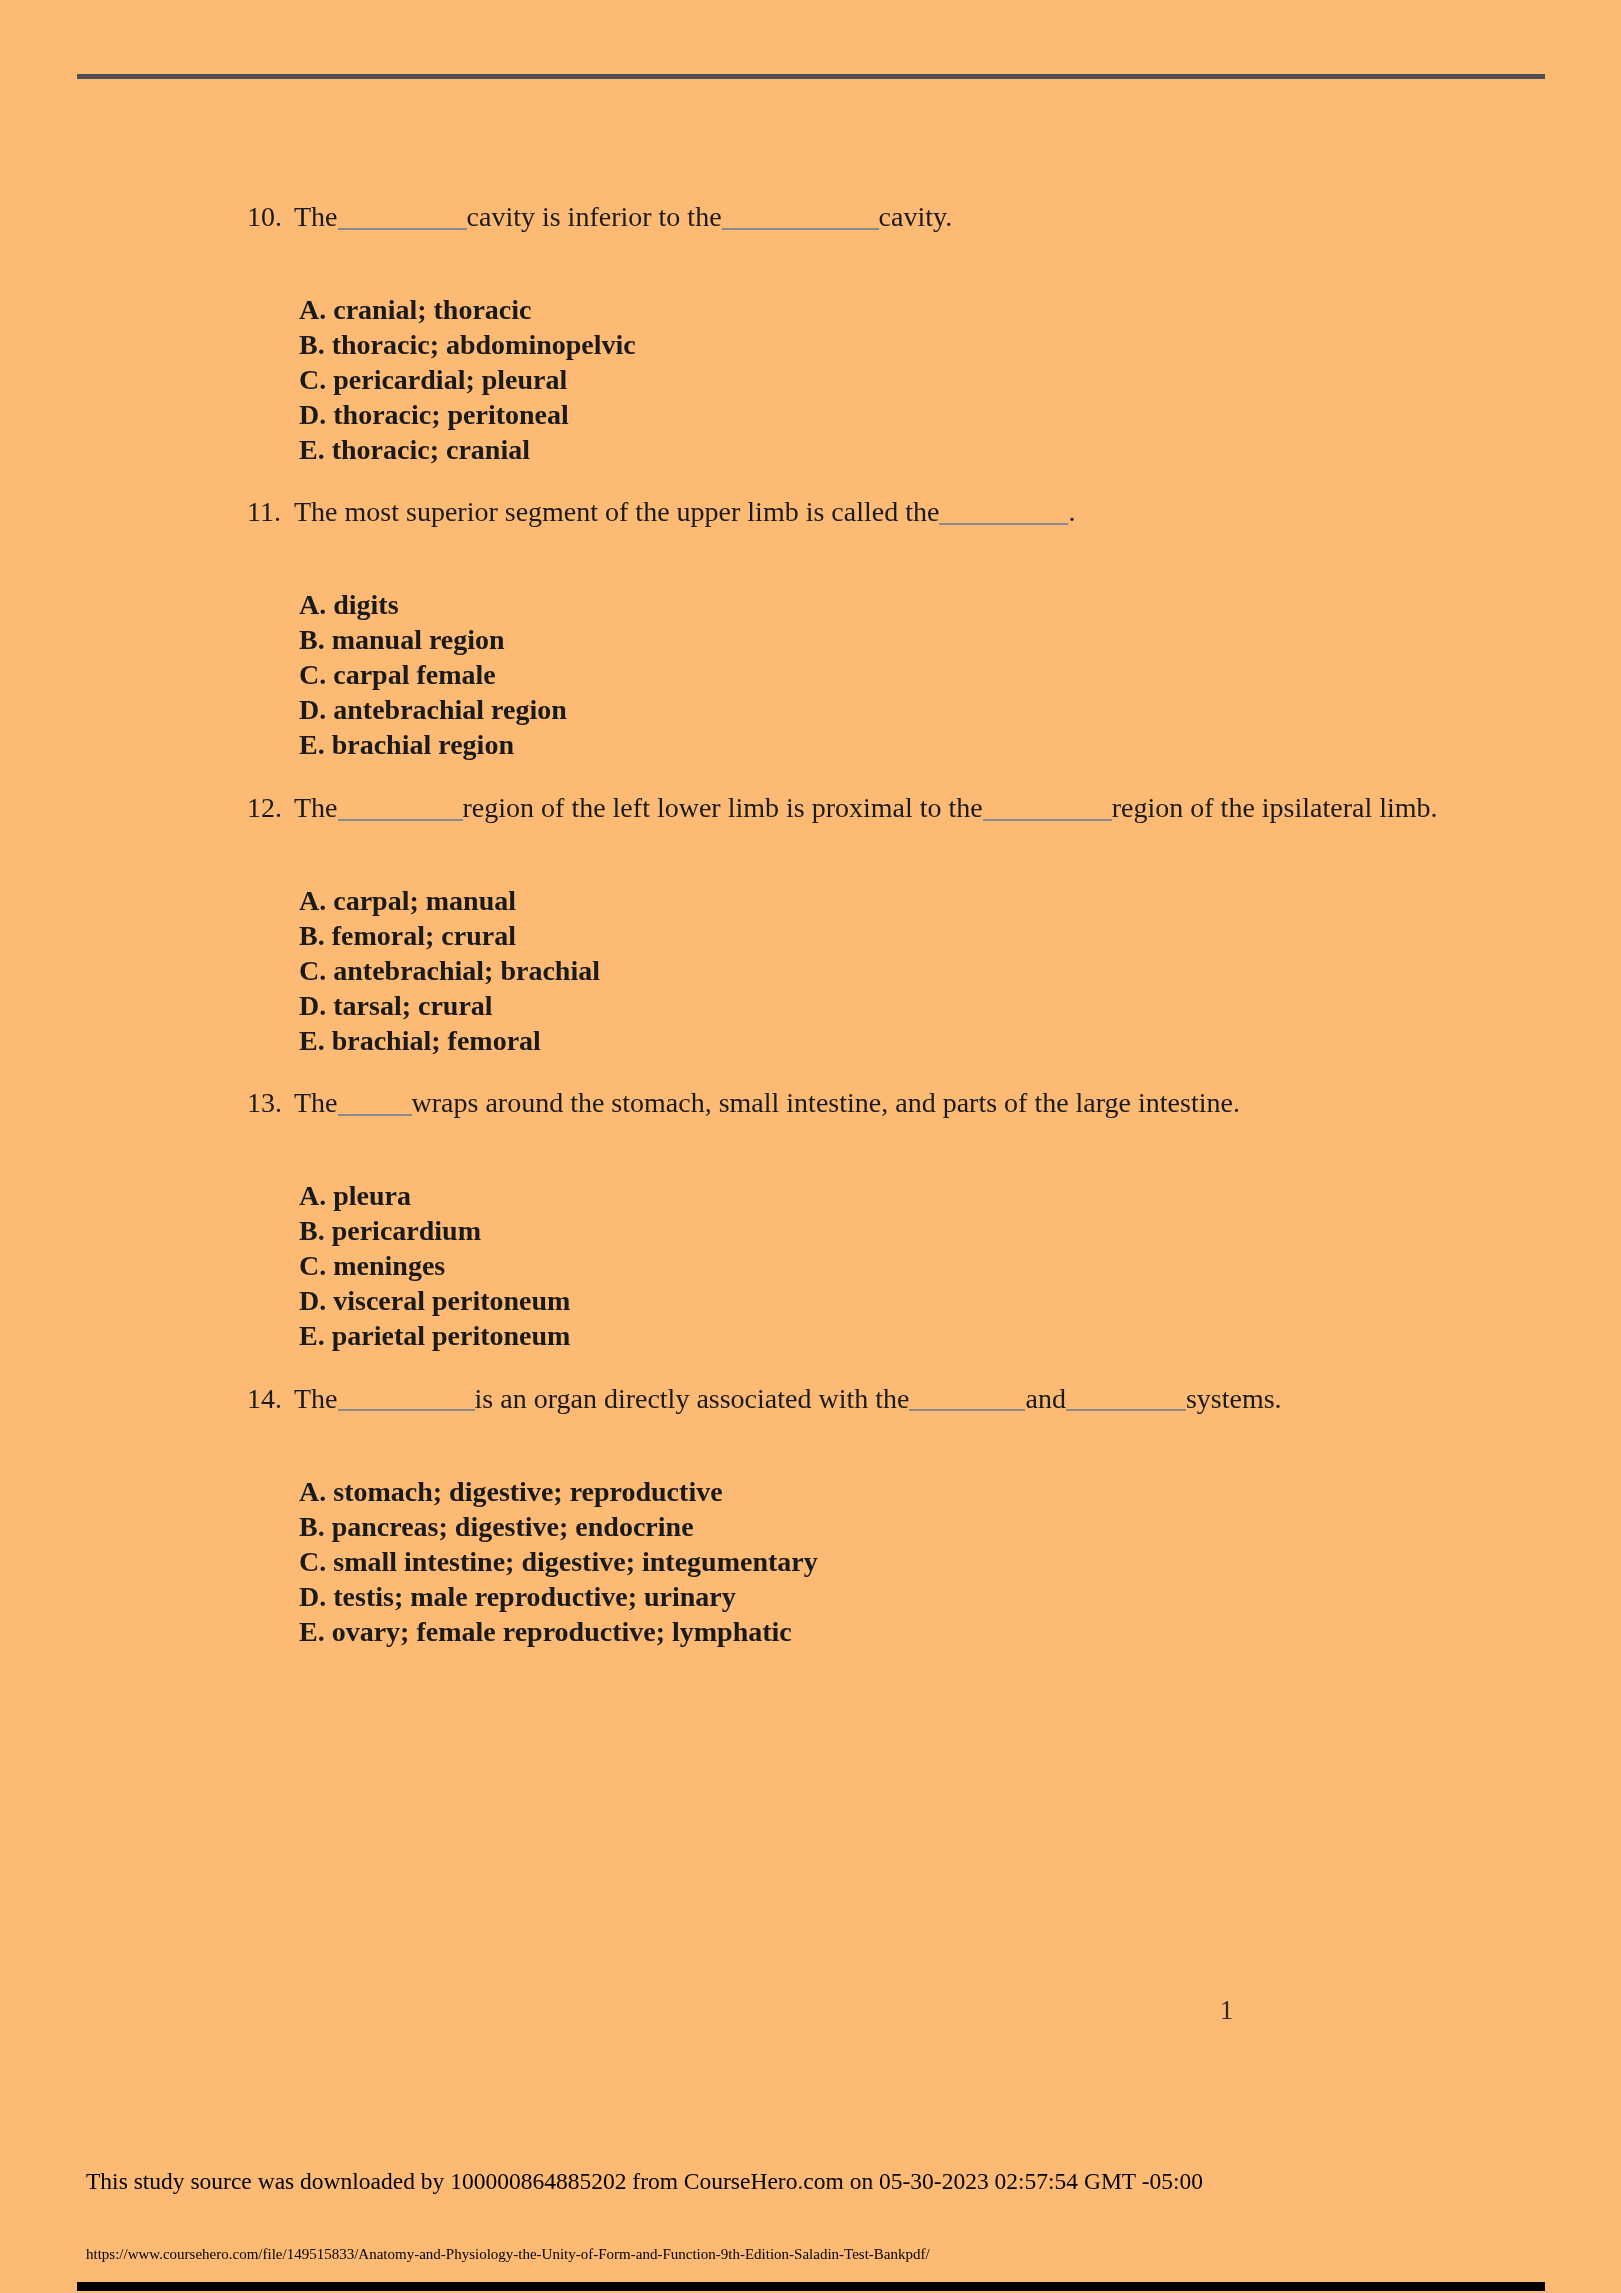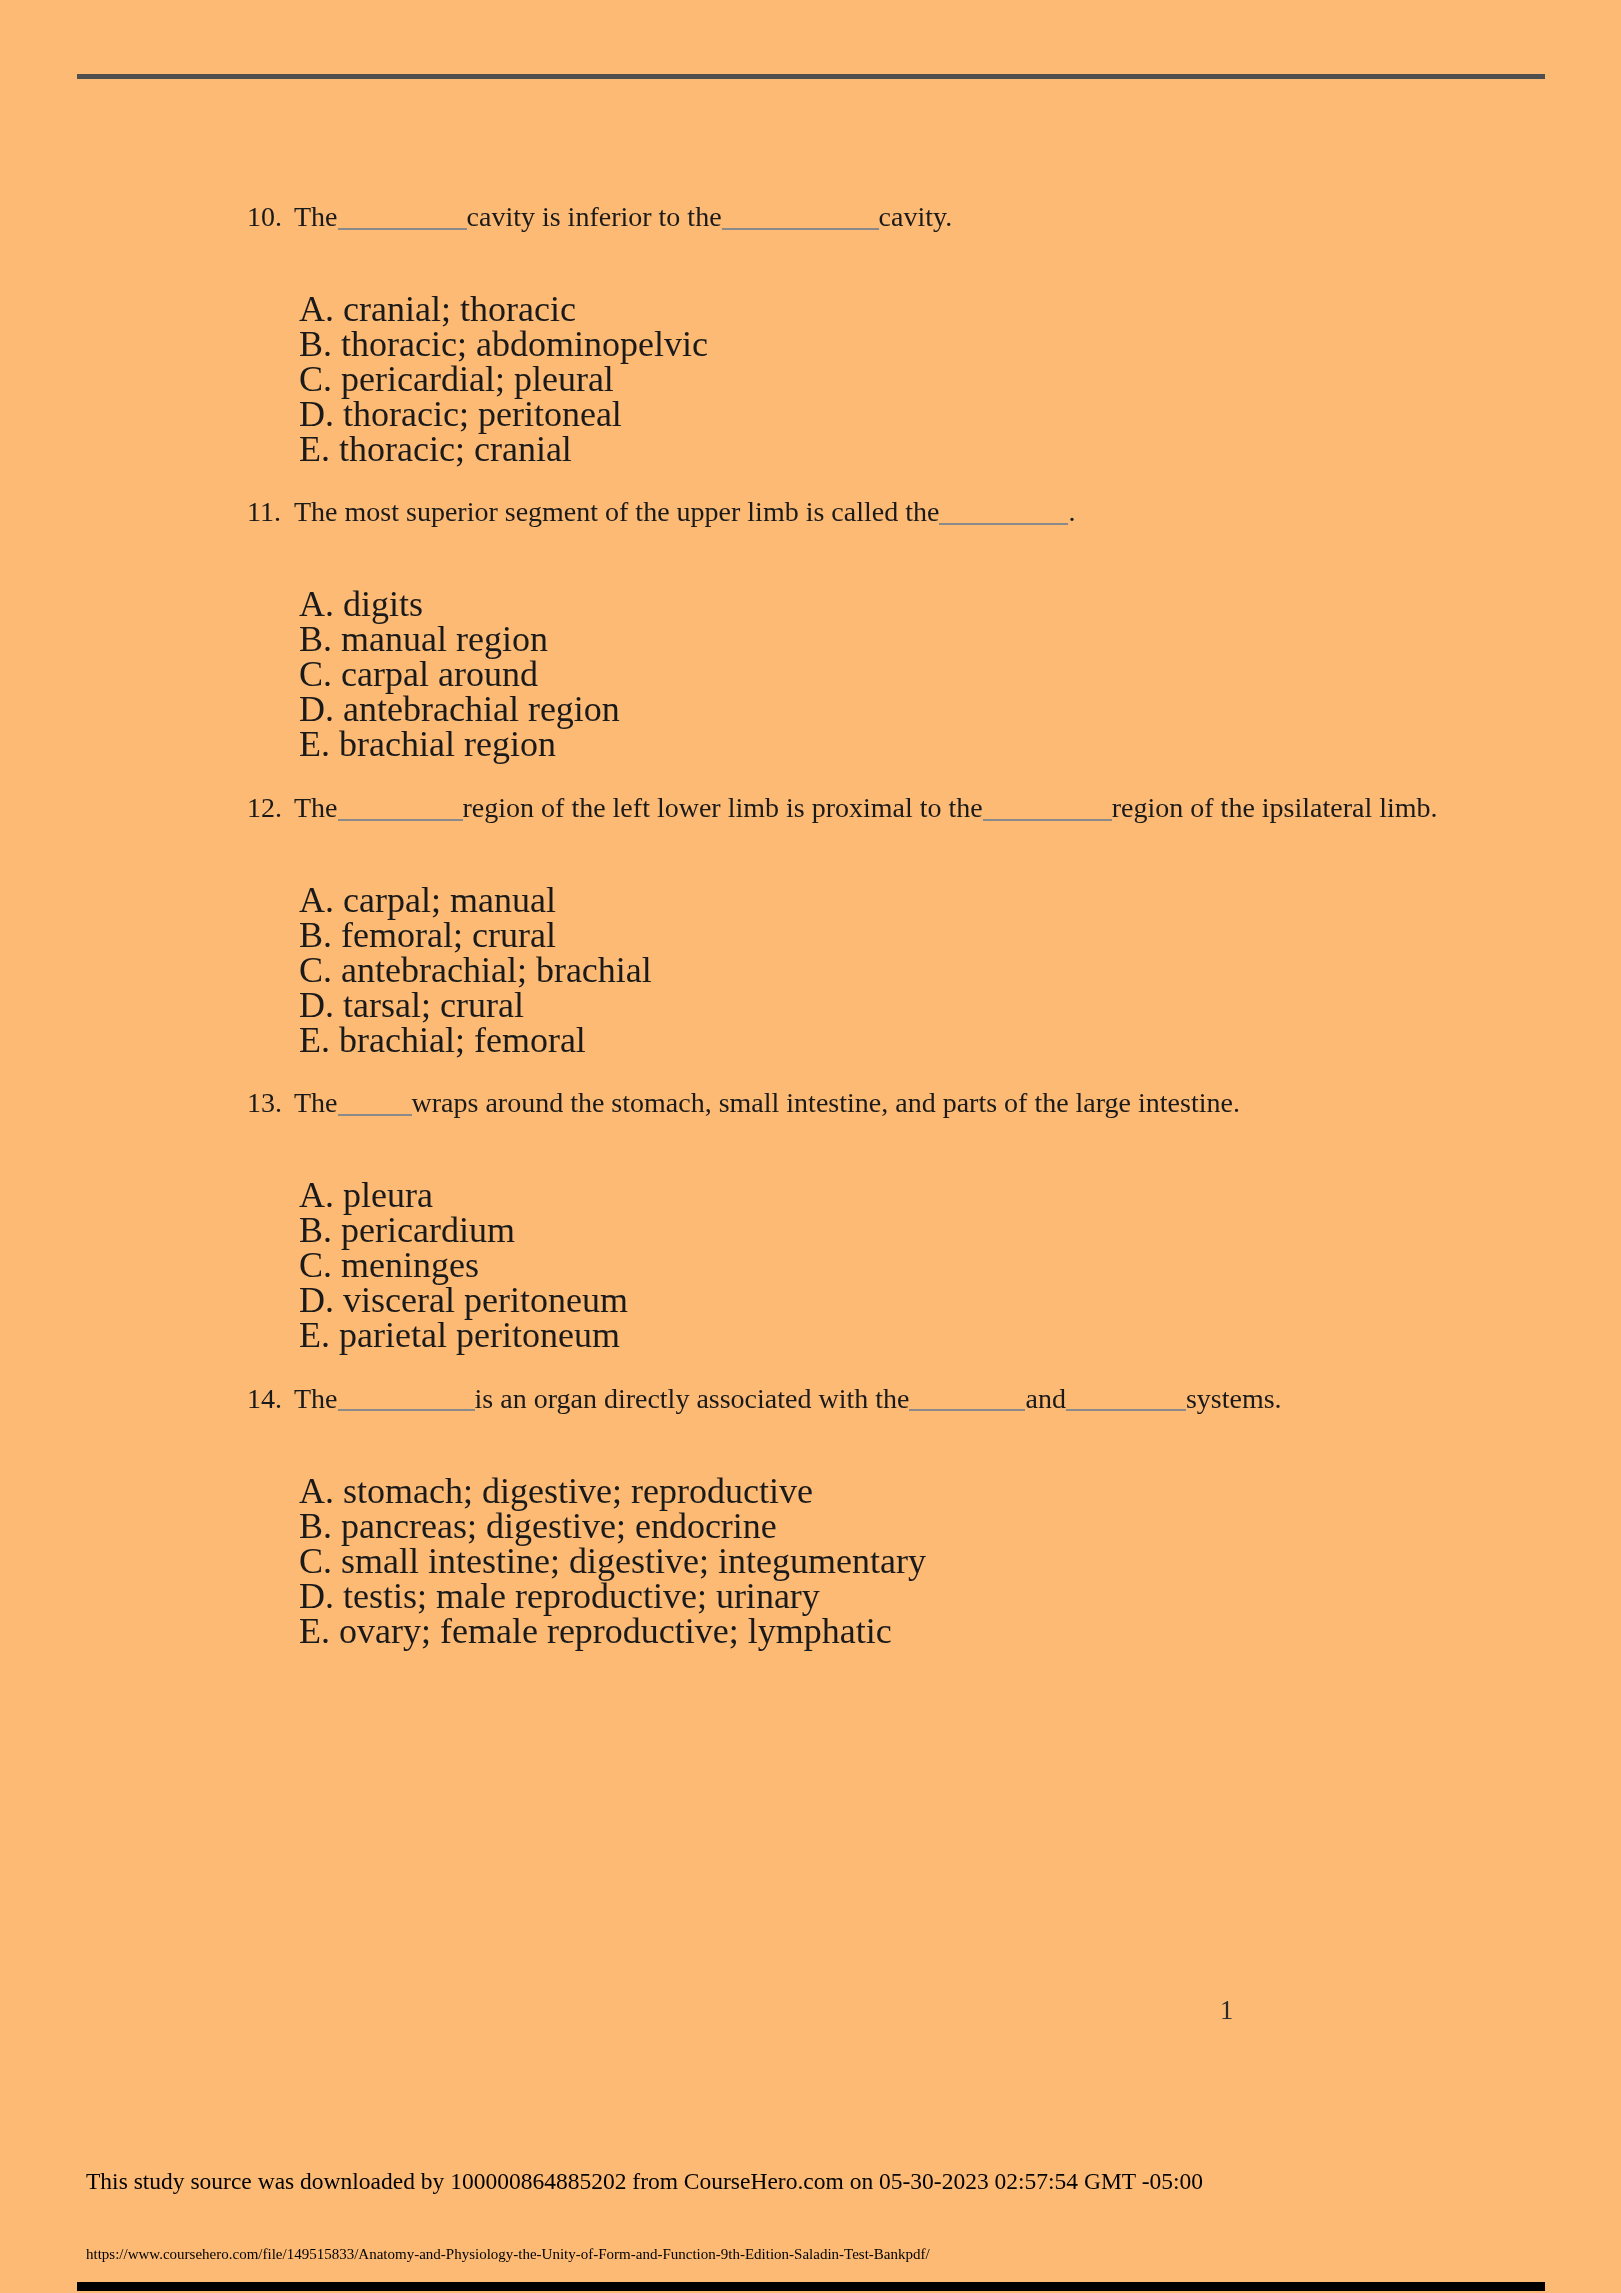--- a/index.html
+++ b/index.html
@@ -35,22 +35,23 @@
   }
   .blank {
     display: inline-block;
     height: 3.9px;
     border-bottom: 2px solid #8a8a8a;
     vertical-align: -3.9px;
   }
   .options {
     margin-top: 58px;
     margin-left: 52px;
-    font-size: 36px;
+    font-size: 28px;
     line-height: 35px;
+    font-weight: bold;
   }
   .page-number {
     position: absolute;
     left: 1220px; top: 1995px;
     font-size: 26.5px;
     color: #2a2a2a;
   }
   .watermark-wrap {
     position: absolute;
     left: 0; top: 2055px;
@@ -103,21 +104,21 @@
           <div class="option"><span class="opt-label">C.</span> <span class="opt-text">pericardial; pleural</span></div>
           <div class="option"><span class="opt-label">D.</span> <span class="opt-text">thoracic; peritoneal</span></div>
           <div class="option"><span class="opt-label">E.</span> <span class="opt-text">thoracic; cranial</span></div>
         </div>
       </div>
       <div class="question">
         <div class="q-line"><span class="q-num">11.</span><span class="q-text">The most superior segment of the upper limb is called the<span class="blank" style="width: 129px;"></span>.</span></div>
         <div class="options">
           <div class="option"><span class="opt-label">A.</span> <span class="opt-text">digits</span></div>
           <div class="option"><span class="opt-label">B.</span> <span class="opt-text">manual region</span></div>
-          <div class="option"><span class="opt-label">C.</span> <span class="opt-text">carpal around</span></div>
+          <div class="option"><span class="opt-label">C.</span> <span class="opt-text">carpal female</span></div>
           <div class="option"><span class="opt-label">D.</span> <span class="opt-text">antebrachial region</span></div>
           <div class="option"><span class="opt-label">E.</span> <span class="opt-text">brachial region</span></div>
         </div>
       </div>
       <div class="question">
         <div class="q-line"><span class="q-num">12.</span><span class="q-text">The<span class="blank" style="width: 125px;"></span>region of the left lower limb is proximal to the<span class="blank" style="width: 129px;"></span>region of the ipsilateral limb.</span></div>
         <div class="options">
           <div class="option"><span class="opt-label">A.</span> <span class="opt-text">carpal; manual</span></div>
           <div class="option"><span class="opt-label">B.</span> <span class="opt-text">femoral; crural</span></div>
           <div class="option"><span class="opt-label">C.</span> <span class="opt-text">antebrachial; brachial</span></div>

